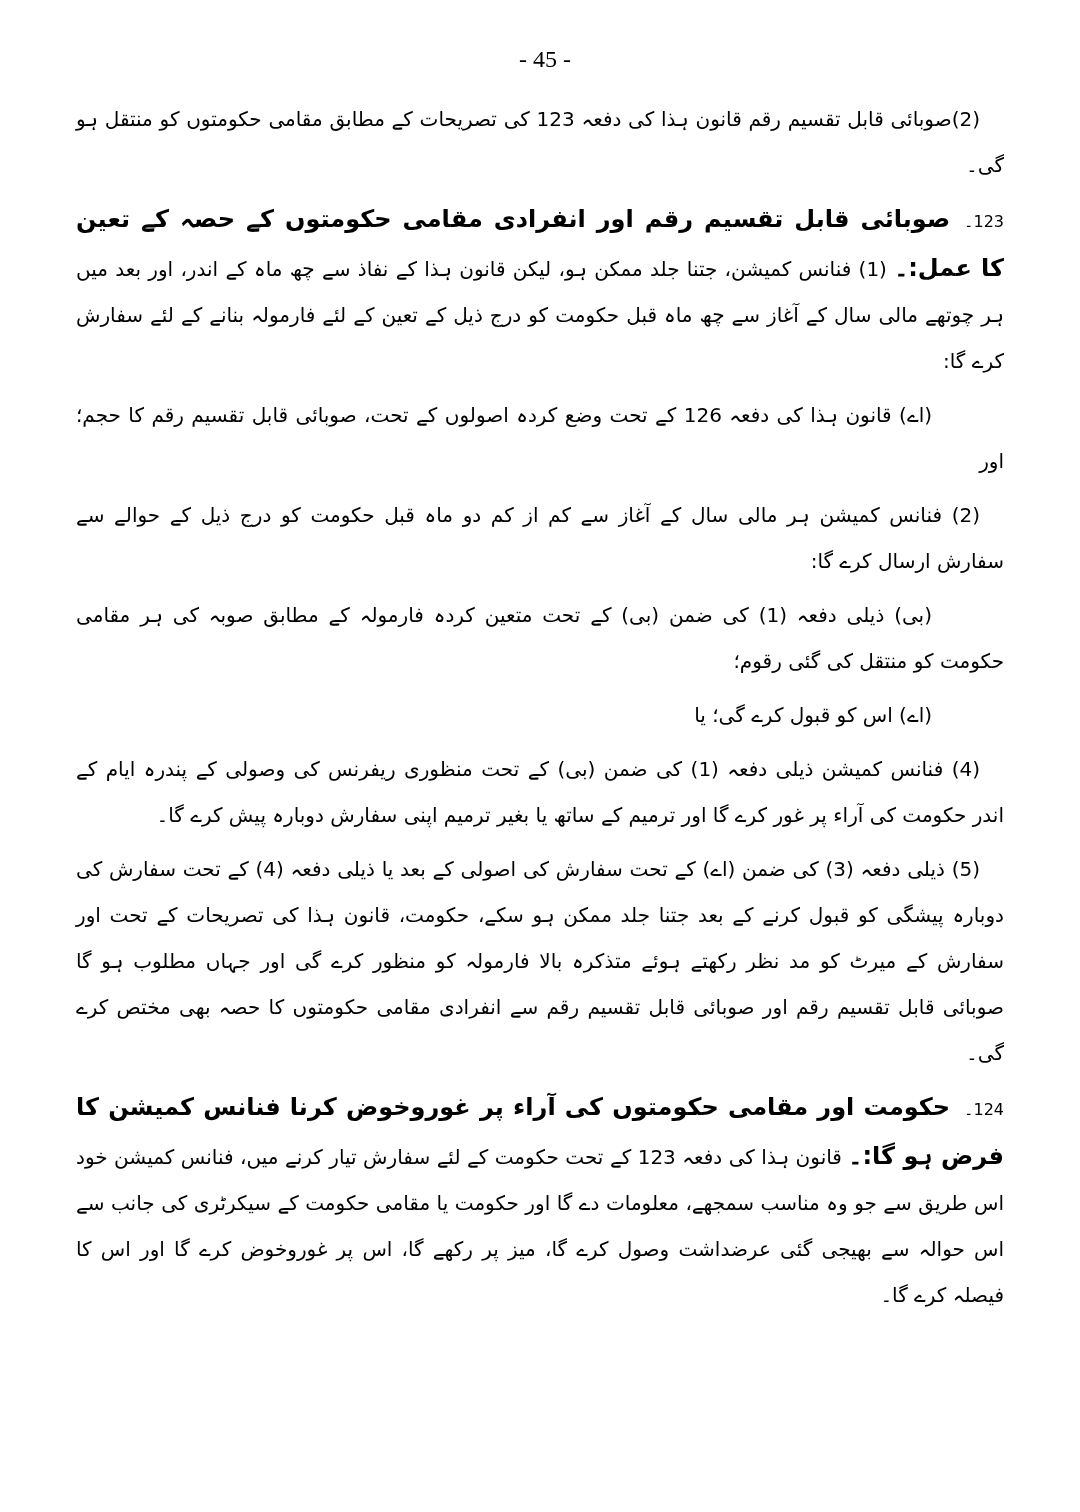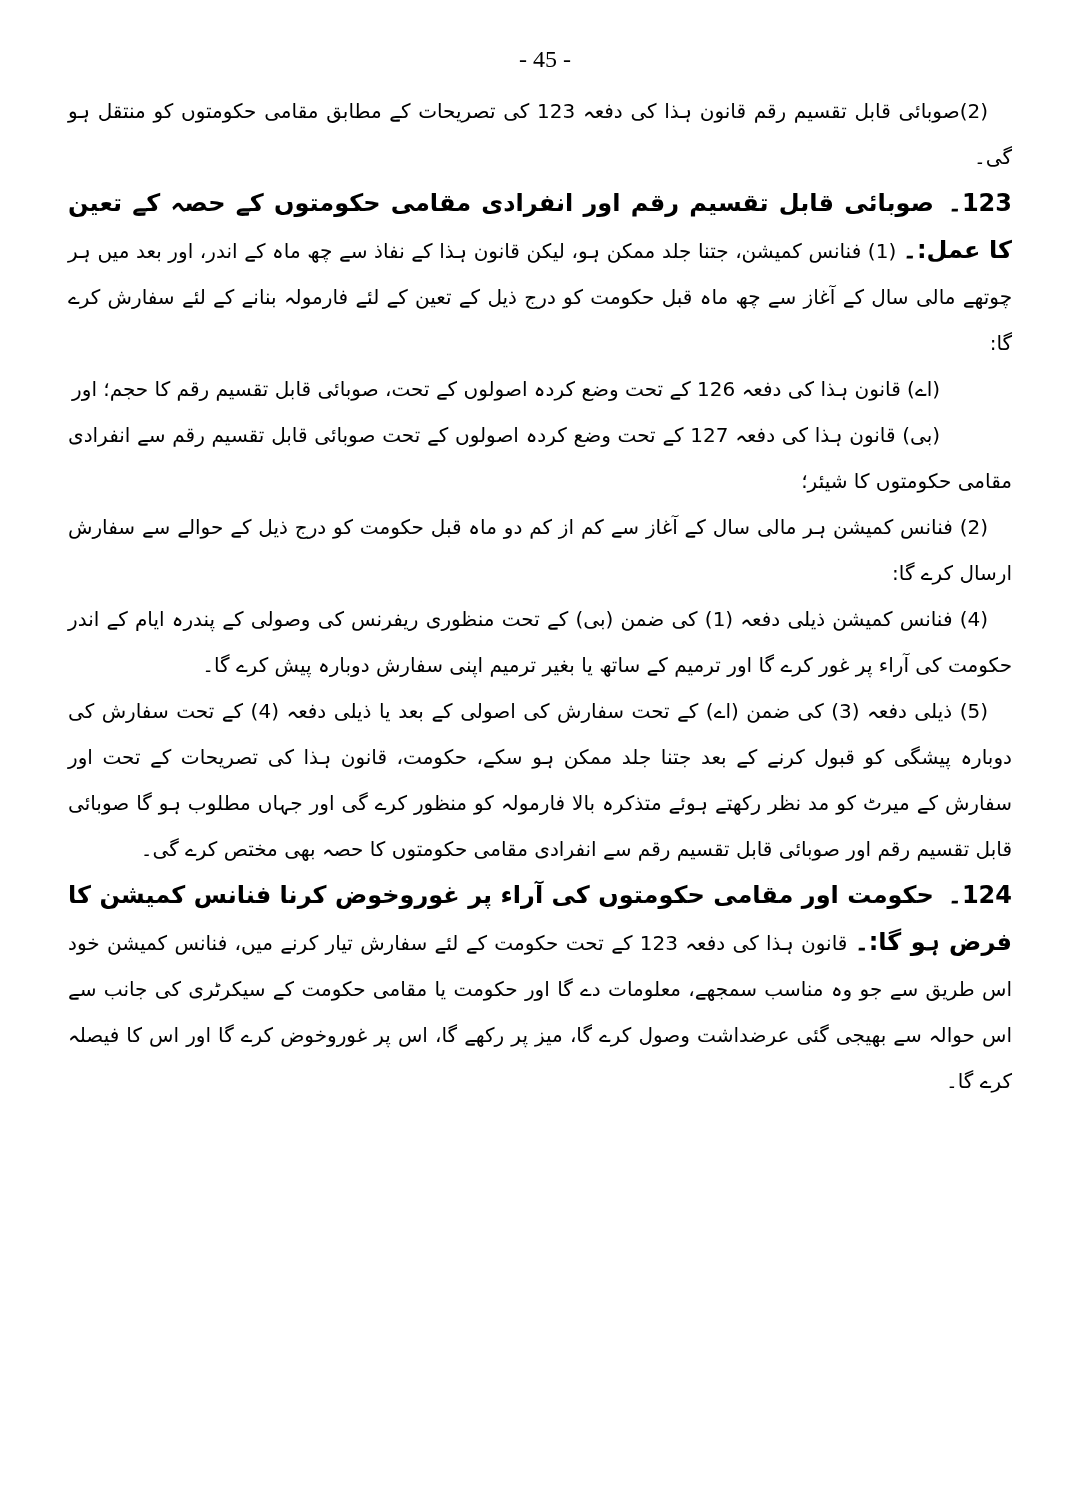--- a/index.html
+++ b/index.html
@@ -33,46 +33,47 @@
     width: 944px;
     direction: rtl;
     unicode-bidi: embed;
     font-family: "DejaVu Sans", sans-serif;
     font-size: 20px;
     line-height: 46px;
     text-align: justify;
     color: #000;
   }
   .doc p.block {
-    margin: 0;
+    margin: 8px;
     padding: 0;
   }
   .doc p.para   { text-indent: 24px; }
   .doc p.bullet { text-indent: 72px; }
   .doc p.section { text-indent: 0; }
   .sec-num {
-    font-weight: 700;
-    font-size: 24px;
+    font-weight: 400;
+    font-size: 16px;
     margin-inline-end: 14px;
     white-space: nowrap;
   }
   .sec-title {
     font-weight: 700;
     font-size: 24px;
   }
   .body-text { font-weight: 400; }
 </style>
 </head>
 <body>
 
 <div class="page">
   <div class="page-num">- 45 -</div>
   <main class="doc">
       <p class="block para"><span class="body-text">(2)صوبائی قابل تقسیم رقم قانون ہذا کی دفعہ 123 کی تصریحات کے مطابق مقامی حکومتوں کو منتقل ہو گی۔</span></p>
       <p class="block section"><span class="sec-num">123۔</span><span class="sec-title">صوبائی قابل تقسیم رقم اور انفرادی مقامی حکومتوں کے حصہ کے تعین کا عمل:۔</span> <span class="body-text">(1) فنانس کمیشن، جتنا جلد ممکن ہو، لیکن قانون ہذا کے نفاذ سے چھ ماہ کے اندر، اور بعد میں ہر چوتھے مالی سال کے آغاز سے چھ ماہ قبل حکومت کو درج ذیل کے تعین کے لئے فارمولہ بنانے کے لئے سفارش کرے گا:</span></p>
       <p class="block bullet"><span class="body-text">(اے) قانون ہذا کی دفعہ 126 کے تحت وضع کردہ اصولوں کے تحت، صوبائی قابل تقسیم رقم کا حجم؛ اور</span></p>
-      <p class="block bullet"><span class="body-text">(بی) قانون ہذا کی دفعہ 127 کے تحت وضع کردہ اصولوں کے تحت صوبائی قابل تقسیم رقم سے انفرادی مقامی حکومتوں کا شیئر؛</span></p>
       <p class="block para"><span class="body-text">(2) فنانس کمیشن ہر مالی سال کے آغاز سے کم از کم دو ماہ قبل حکومت کو درج ذیل کے حوالے سے سفارش ارسال کرے گا:</span></p>
+      <p class="block bullet"><span class="body-text">(بی) ذیلی دفعہ (1) کی ضمن (بی) کے تحت متعین کردہ فارمولہ کے مطابق صوبہ کی ہر مقامی حکومت کو منتقل کی گئی رقوم؛</span></p>
+      <p class="block bullet"><span class="body-text">(اے) اس کو قبول کرے گی؛ یا</span></p>
       <p class="block para"><span class="body-text">(4) فنانس کمیشن ذیلی دفعہ (1) کی ضمن (بی) کے تحت منظوری ریفرنس کی وصولی کے پندرہ ایام کے اندر حکومت کی آراء پر غور کرے گا اور ترمیم کے ساتھ یا بغیر ترمیم اپنی سفارش دوبارہ پیش کرے گا۔</span></p>
       <p class="block para"><span class="body-text">(5) ذیلی دفعہ (3) کی ضمن (اے) کے تحت سفارش کی اصولی کے بعد یا ذیلی دفعہ (4) کے تحت سفارش کی دوبارہ پیشگی کو قبول کرنے کے بعد جتنا جلد ممکن ہو سکے، حکومت، قانون ہذا کی تصریحات کے تحت اور سفارش کے میرٹ کو مد نظر رکھتے ہوئے متذکرہ بالا فارمولہ کو منظور کرے گی اور جہاں مطلوب ہو گا صوبائی قابل تقسیم رقم اور صوبائی قابل تقسیم رقم سے انفرادی مقامی حکومتوں کا حصہ بھی مختص کرے گی۔</span></p>
       <p class="block section"><span class="sec-num">124۔</span><span class="sec-title">حکومت اور مقامی حکومتوں کی آراء پر غوروخوض کرنا فنانس کمیشن کا فرض ہو گا:۔</span> <span class="body-text">قانون ہذا کی دفعہ 123 کے تحت حکومت کے لئے سفارش تیار کرنے میں، فنانس کمیشن خود اس طریق سے جو وہ مناسب سمجھے، معلومات دے گا اور حکومت یا مقامی حکومت کے سیکرٹری کی جانب سے اس حوالہ سے بھیجی گئی عرضداشت وصول کرے گا، میز پر رکھے گا، اس پر غوروخوض کرے گا اور اس کا فیصلہ کرے گا۔</span></p>
     </main>
 </div>
 
 </body></html>

